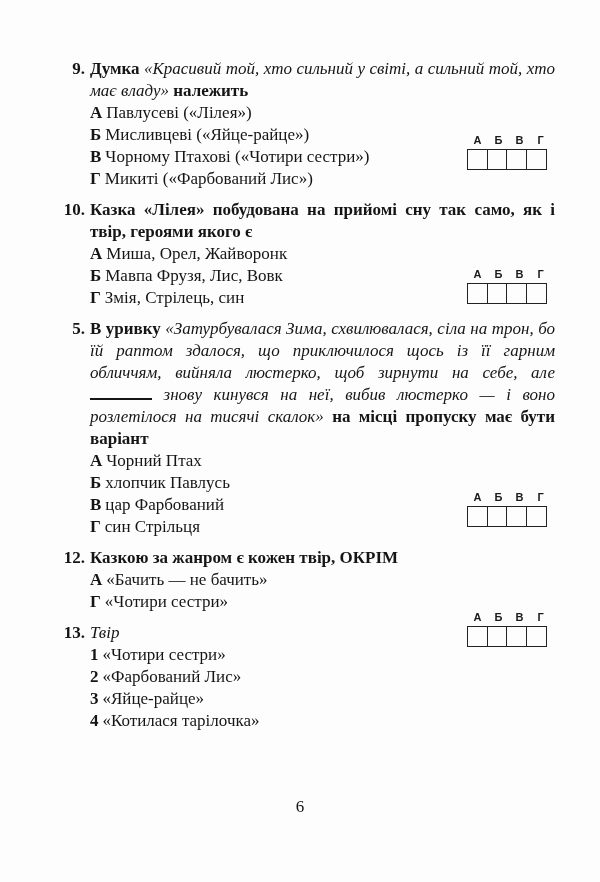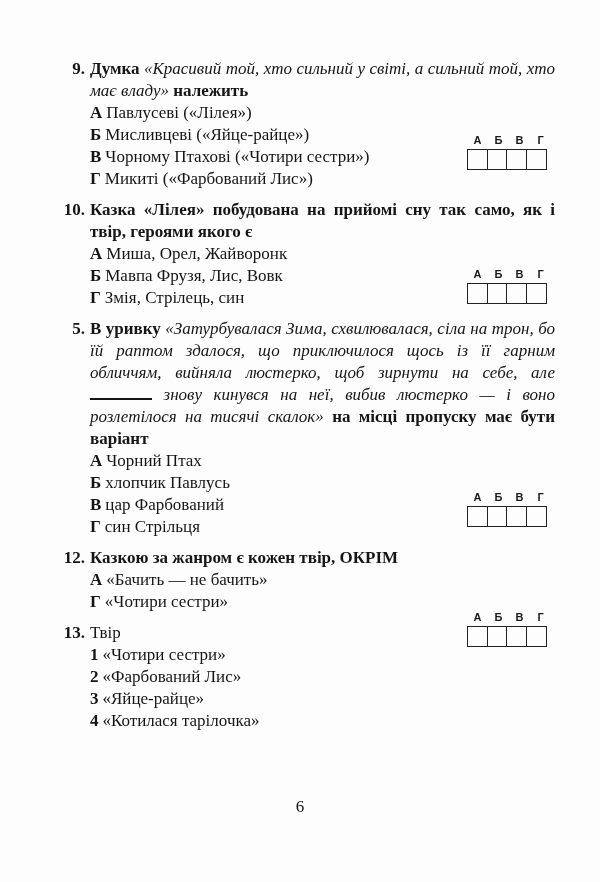--- a/index.html
+++ b/index.html
@@ -31,21 +31,21 @@
   .prompt { text-align: justify; }
   .prompt .b { font-weight: bold; }
   .prompt .i { font-style: italic; }
   .blank {
     display: inline-block;
     width: 62px;
     height: 13px;
     border-bottom: 2px solid #151515;
     vertical-align: baseline;
   }
-  .subheading { }
+  .subheading { font-style: italic; }
   .option { text-align: left; }
   .opt-letter { font-weight: bold; padding-right: 4px; }
   .answer-grid { position: absolute; left: 467px; width: 90px; }
   .grid-letters { display: flex; height: 14px; }
   .grid-letters span {
     width: 21px;
     text-align: center;
     font-family: "Liberation Sans", sans-serif;
     font-weight: bold;
     font-size: 11px;

